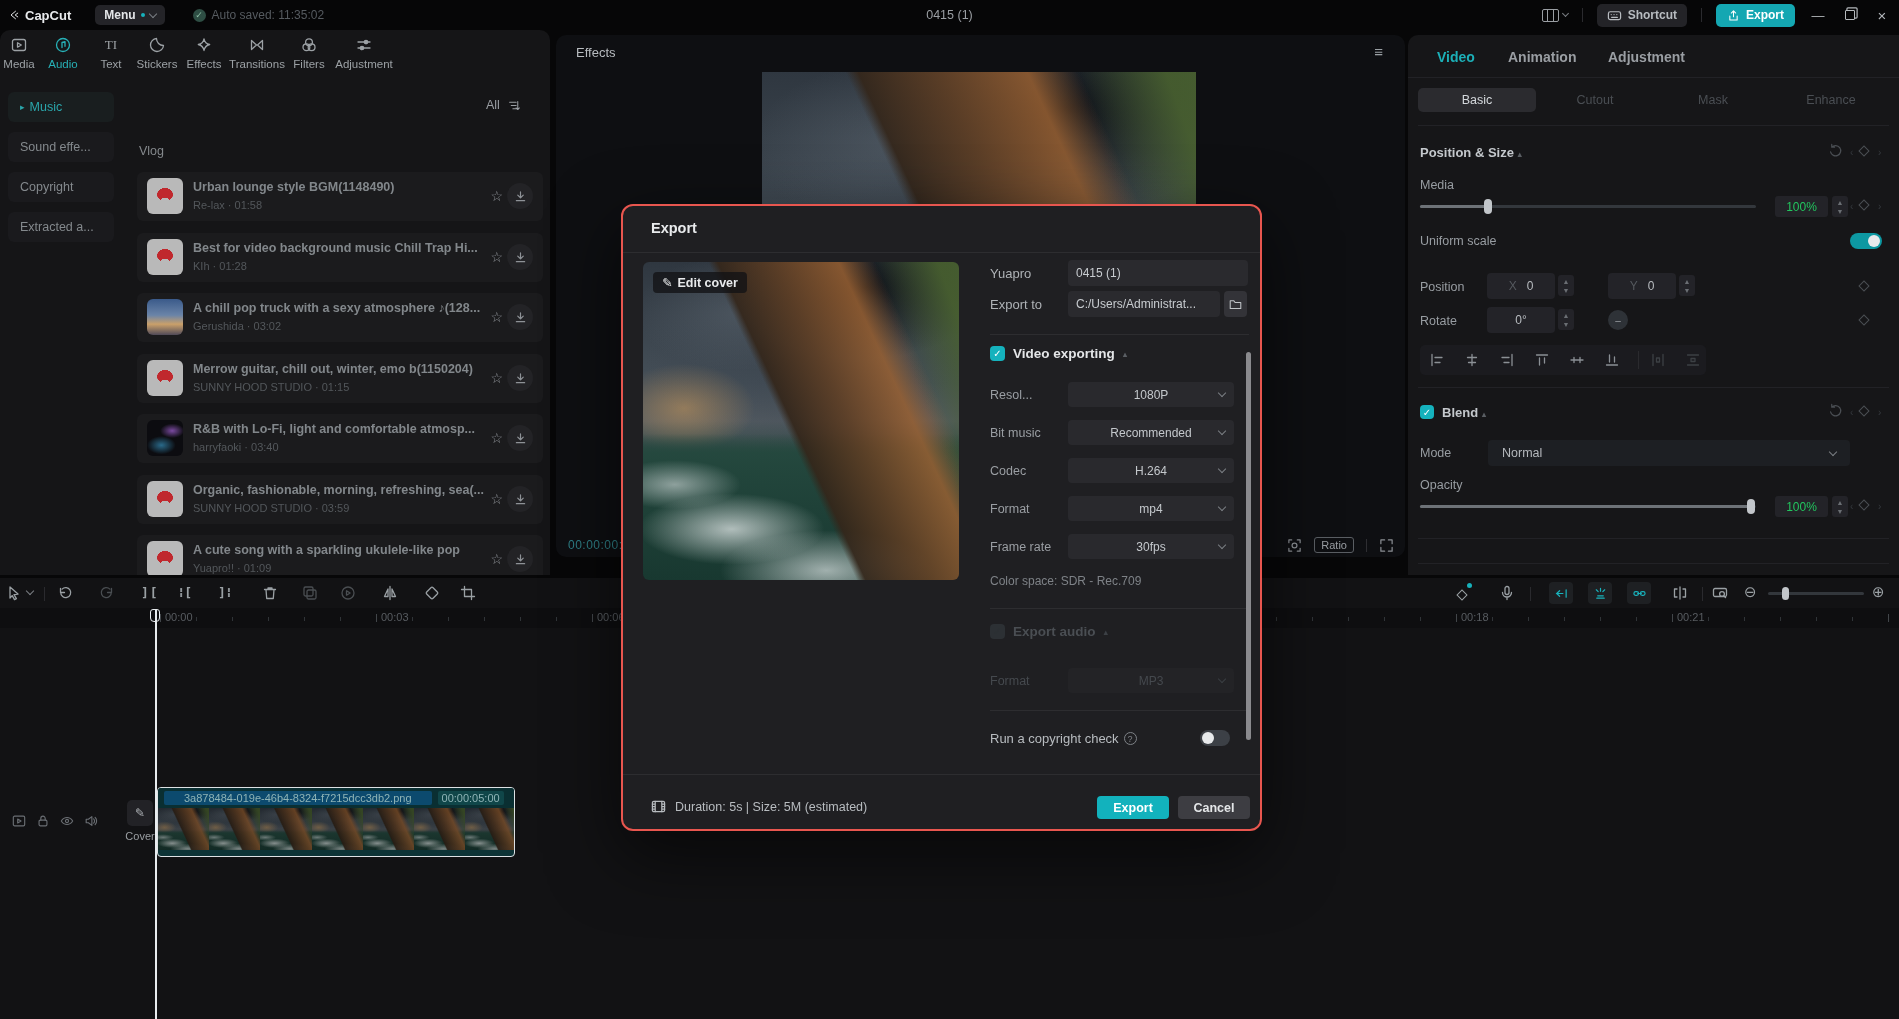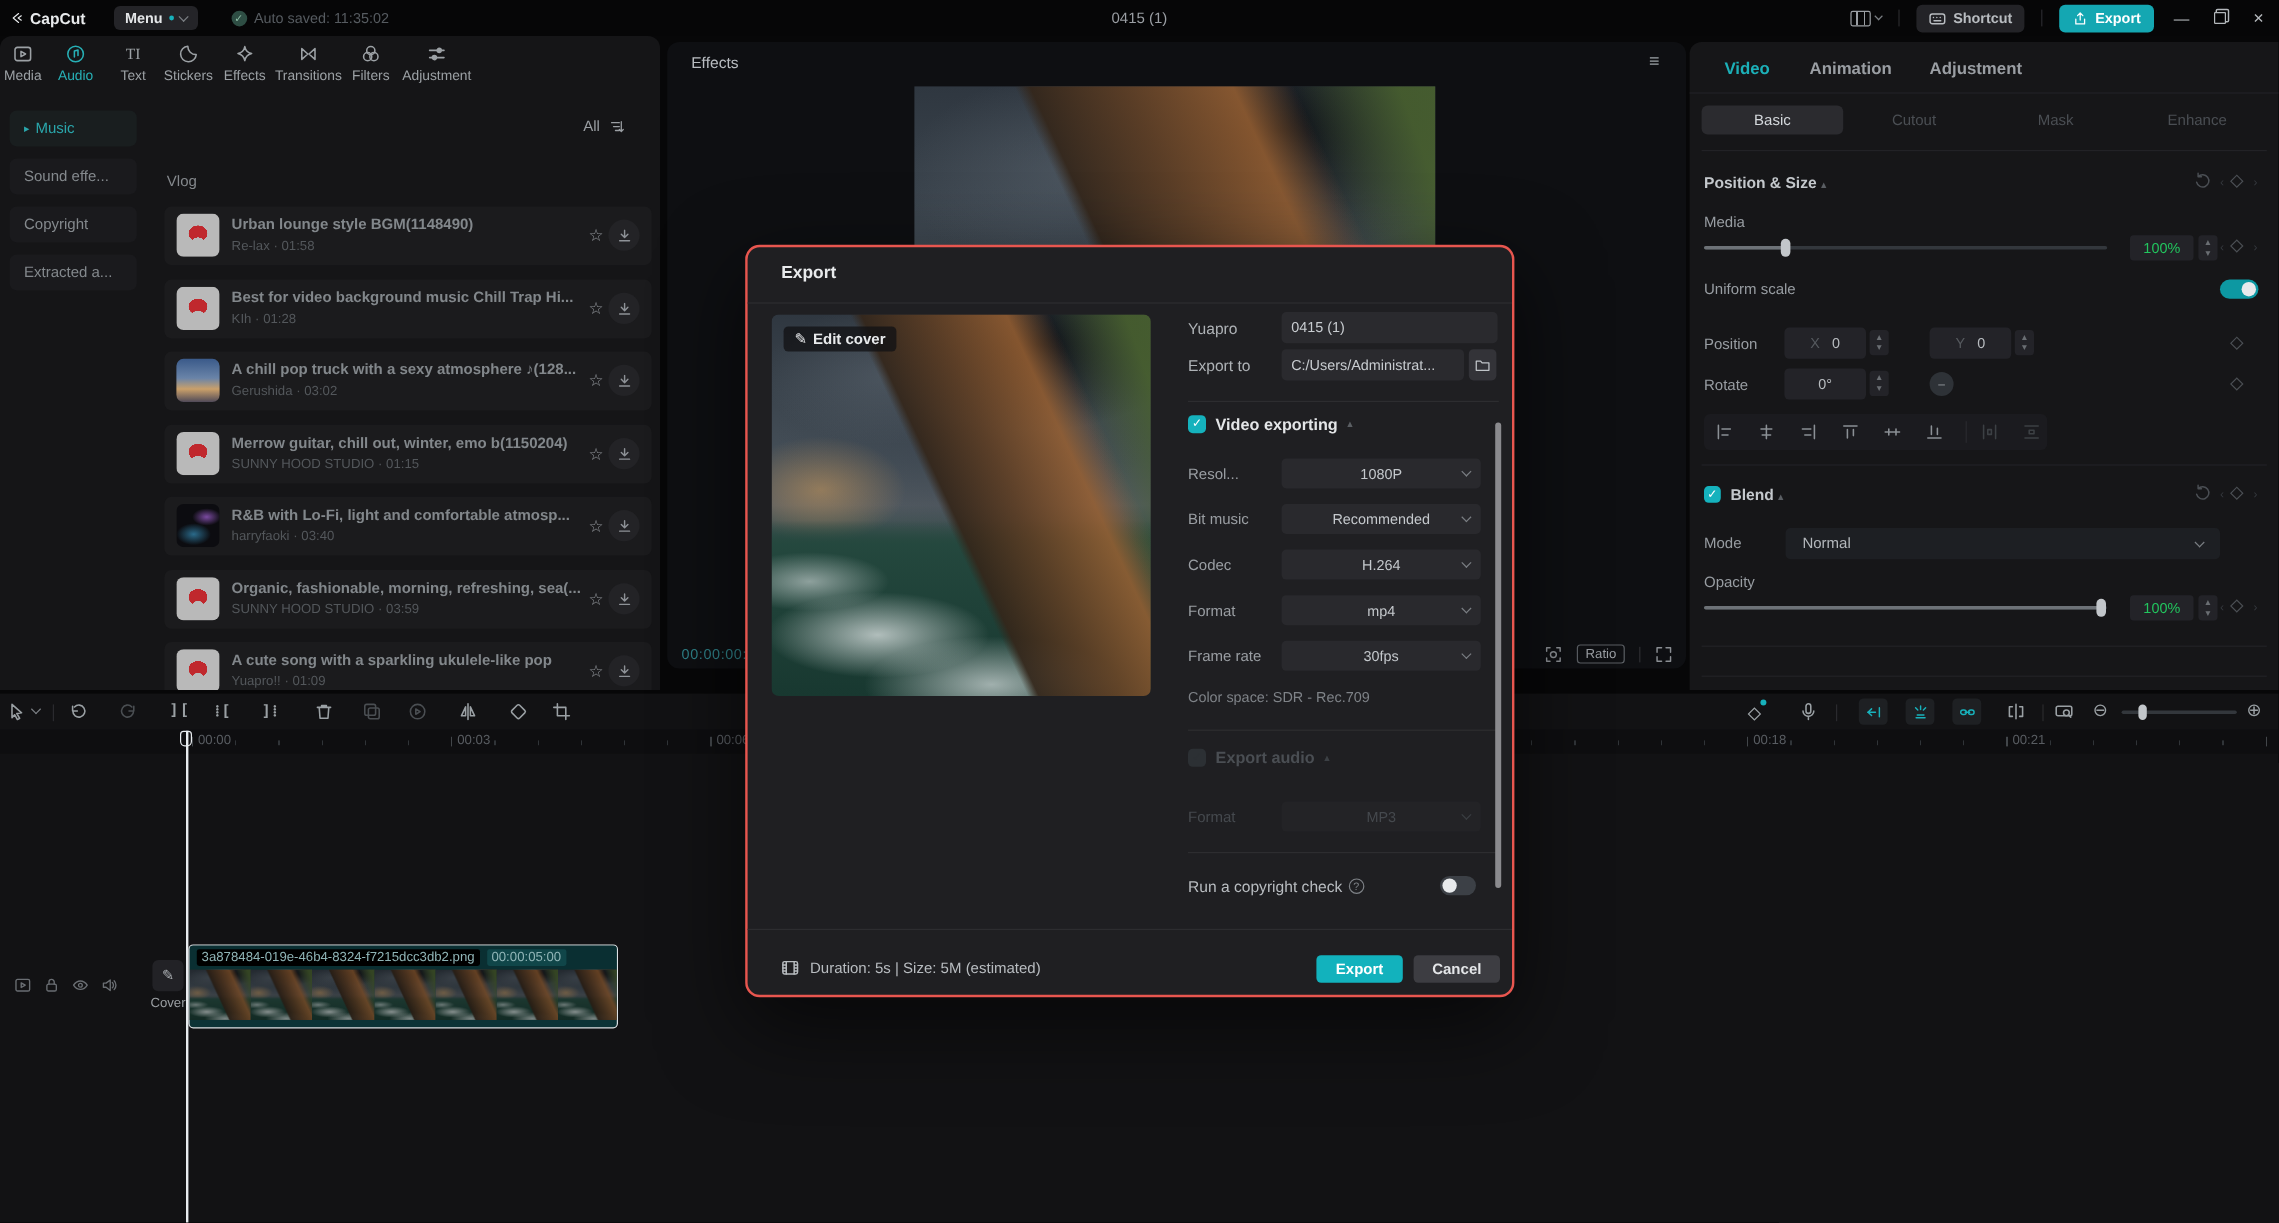--- a/index.html
+++ b/index.html
@@ -110,21 +110,21 @@
 .ruler .ticks-major{position:absolute;left:160px;right:0;top:6px;height:8px;background:repeating-linear-gradient(90deg,#42464a 0 1px,transparent 1px 216px)}
 .rlabel{position:absolute;top:3px;color:#585c61;font-size:11px}
 .playhead-line{position:absolute;left:155px;top:31px;width:1.5px;bottom:0;background:#e8ecef;z-index:3}
 .playhead-head{position:absolute;left:150px;top:31px;width:10px;height:13px;border:1.5px solid #e8ecef;border-radius:3px 3px 4px 4px;z-index:3}
 .trk-ic{position:absolute;top:236px;color:#6a6e73}
 .cover-chip{position:absolute;left:122px;top:222px;width:36px;text-align:center}
 .cover-chip .cbox{width:26px;height:26px;margin:0 auto;border-radius:5px;background:#222226;color:#b0b4b8;display:flex;align-items:center;justify-content:center;font-size:12px}
 .cover-chip .clab{display:block;margin-top:4px;color:#9a9ea2;font-size:11px}
 .clip{position:absolute;left:157px;top:209px;width:358px;height:70px;border:1.5px solid #dde1e4;border-radius:4px;background:#0d3336;overflow:hidden;z-index:2}
 .clip-h{height:20px;display:flex;align-items:center;gap:6px;padding:0 6px;background:#0a2f32}
-.clip-h .fname{background:#000000;border-radius:2px;padding:1px 4px;color:#8fb4b6;font-size:11px;white-space:nowrap}
+.clip-h .fname{background:#0c4a6e;border-radius:2px;padding:1px 20px;color:#8fb4b6;font-size:11px;white-space:nowrap}
 .clip-h .fdur{background:#104649;border-radius:2px;padding:1px 4px;color:#8fb4b6;font-size:11px}
 .clip-thumbs{display:flex;height:42px}
 .clip-thumbs .scene{width:51.2px;height:42px;flex:none;filter:brightness(.75)}
 
 .dialog{position:absolute;left:621px;top:204px;width:641px;height:627px;background:#1f1f22;border:2.5px solid #e8564f;border-radius:12px;box-shadow:0 24px 70px rgba(0,0,0,.6);z-index:10}
 .dlg-title{position:absolute;left:28px;top:14px;font-size:14.5px;font-weight:bold;color:#e8eaec}
 .dlg-hr{position:absolute;height:1px;background:#2d2d30}
 .cover-img{position:absolute;left:20px;top:56px;width:316px;height:318px;border-radius:6px;overflow:hidden}
 .editcover{position:absolute;left:30px;top:66px;background:rgba(18,18,20,.78);border-radius:4px;padding:3px 9px;color:#e8eaec;font-size:12.5px;font-weight:bold;display:flex;align-items:center;gap:5px}
 .flabel{position:absolute;left:367px;color:#aeb2b6;font-size:13px}

